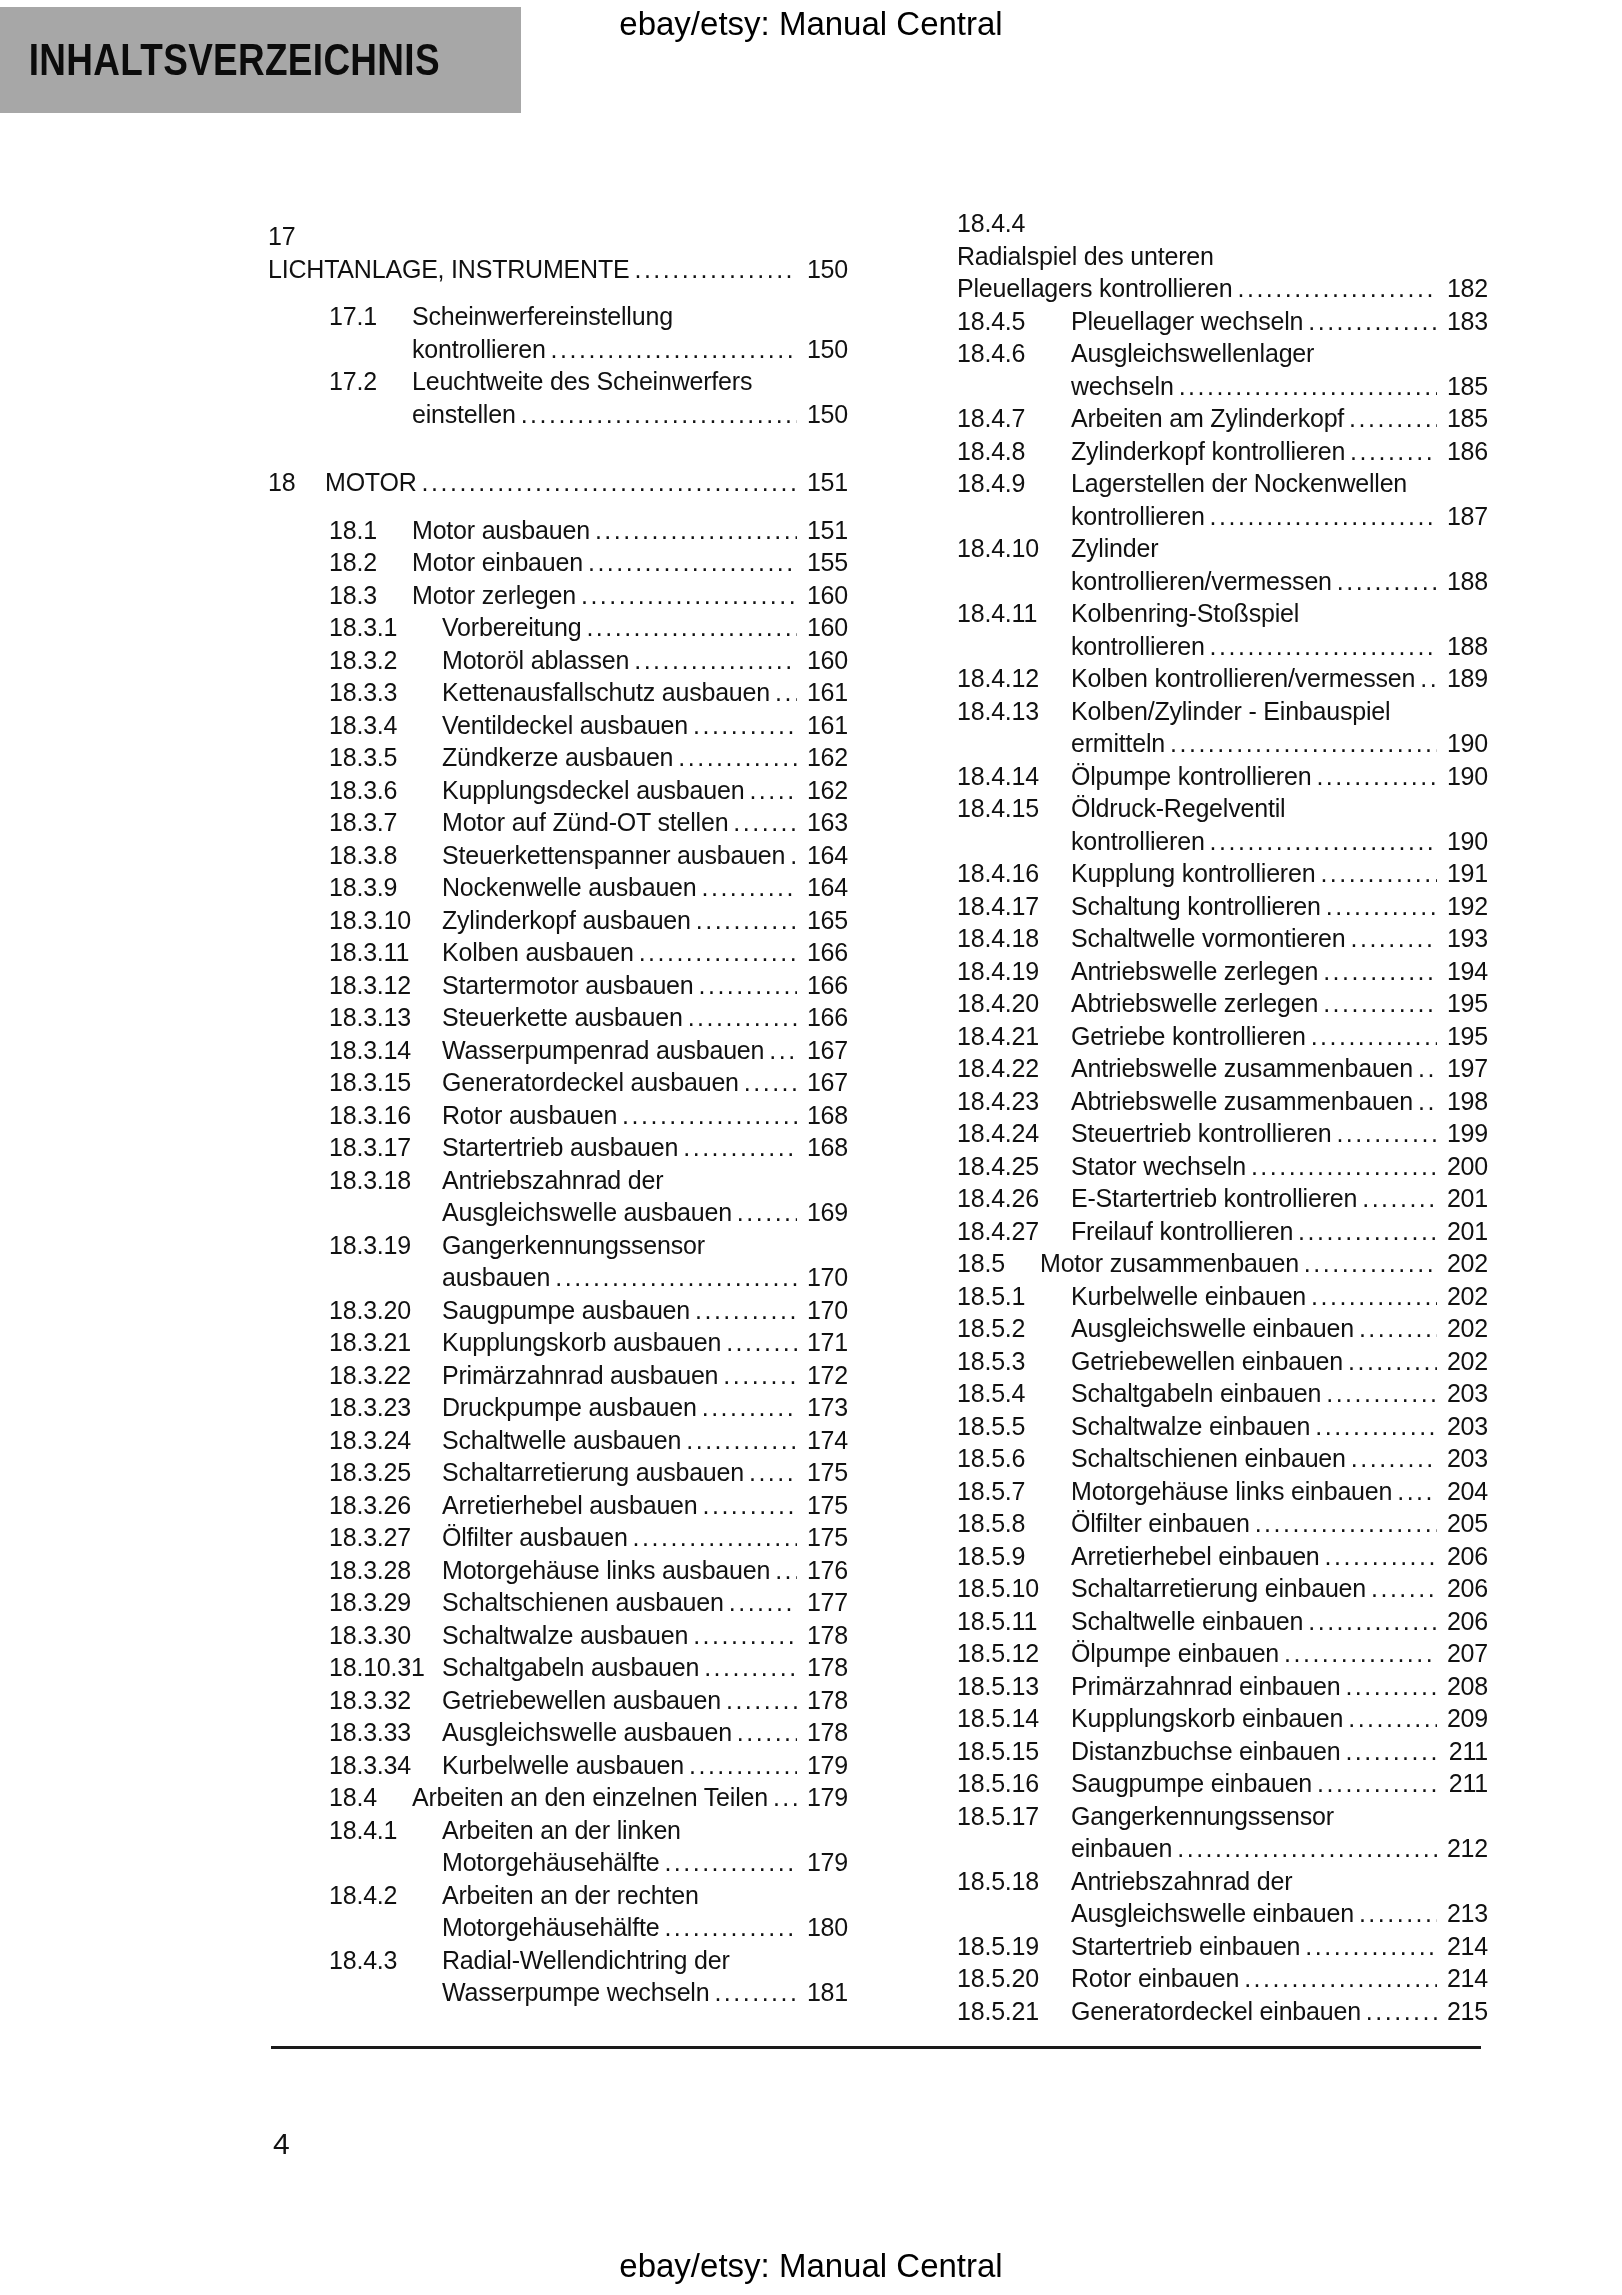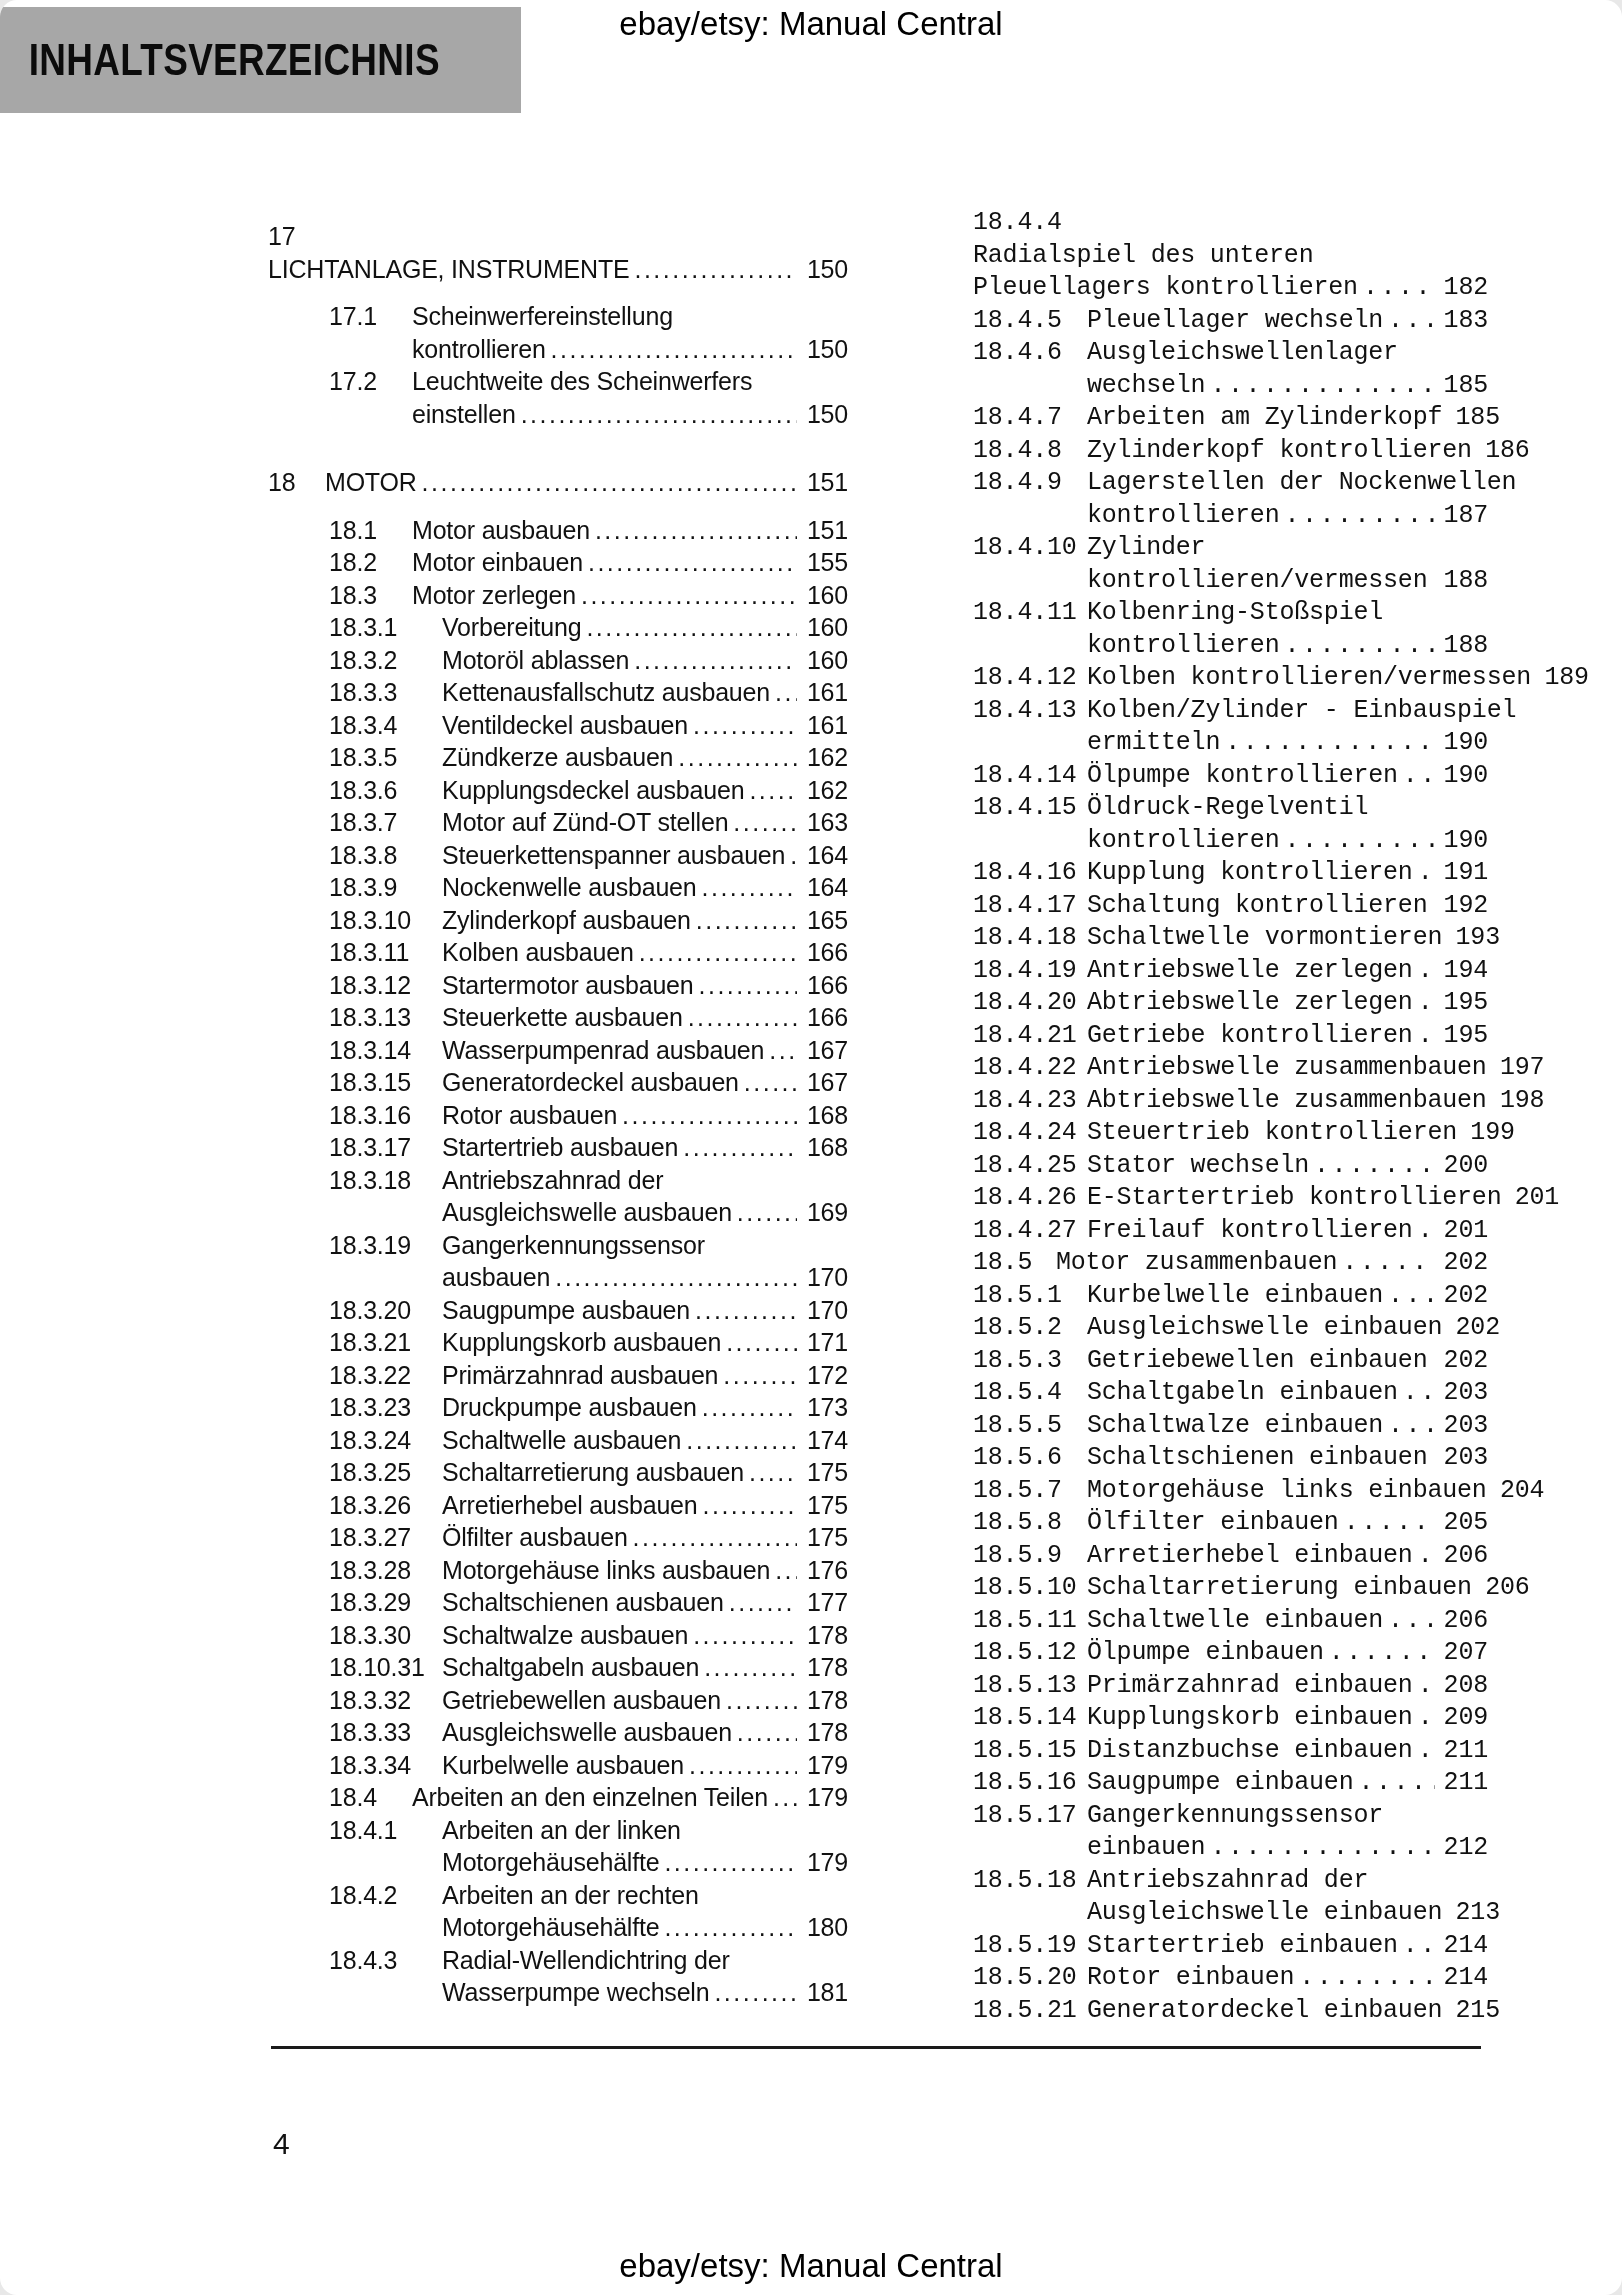--- a/index.html
+++ b/index.html
@@ -4,21 +4,20 @@
 <style>
   html, body { margin: 0; padding: 0; background: #e8e8e8; }
   .page {
     position: relative;
     width: 1622px;
     height: 2295px;
     background: #ffffff;
     font-family: "Liberation Sans", "DejaVu Sans", sans-serif;
     color: #111111;
     overflow: hidden;
-    border-radius: 17px;
   }
   .title-box {
     position: absolute;
     left: 0; top: 6.7px;
     width: 521px; height: 106px;
     background: #a7a7a7;
     display: flex;
     align-items: center;
   }
   .doc-title {
@@ -49,21 +48,21 @@
   .col-left  { left: 268px;  top: 220px; width: 580px; }
   .col-right { left: 957px; top: 207px; width: 531px; }
   .row { display: flex; }
   .row .num { flex: none; }
   .lvl1 { margin-top: 36px; margin-bottom: 15px; }
   .col .row:first-child { margin-top: 0; flex-direction: column; }
   .lvl1 .num { width: 57px; }
   .lvl2, .lvl3 { margin-left: 61px; }
   .lvl2 .num { width: 83px; }
   .lvl3 .num { width: 113px; }
-  .col-right .lvl2, .col-right .lvl3 { margin-left: 16px; font-family: Liberation Mono, monospace; }
+  .col-right .lvl2, .col-right .lvl3 { margin-left: 0; }
   .col-right .lvl2 .num { width: 83px; }
   .col-right .lvl3 .num { width: 114px; }
   .body { flex: 1 1 auto; min-width: 0; }
   .line { display: flex; align-items: baseline; }
   .txt { white-space: nowrap; }
   .leader {
     flex: 1 1 0;
     min-width: 0;
     overflow: hidden;
     white-space: nowrap;

